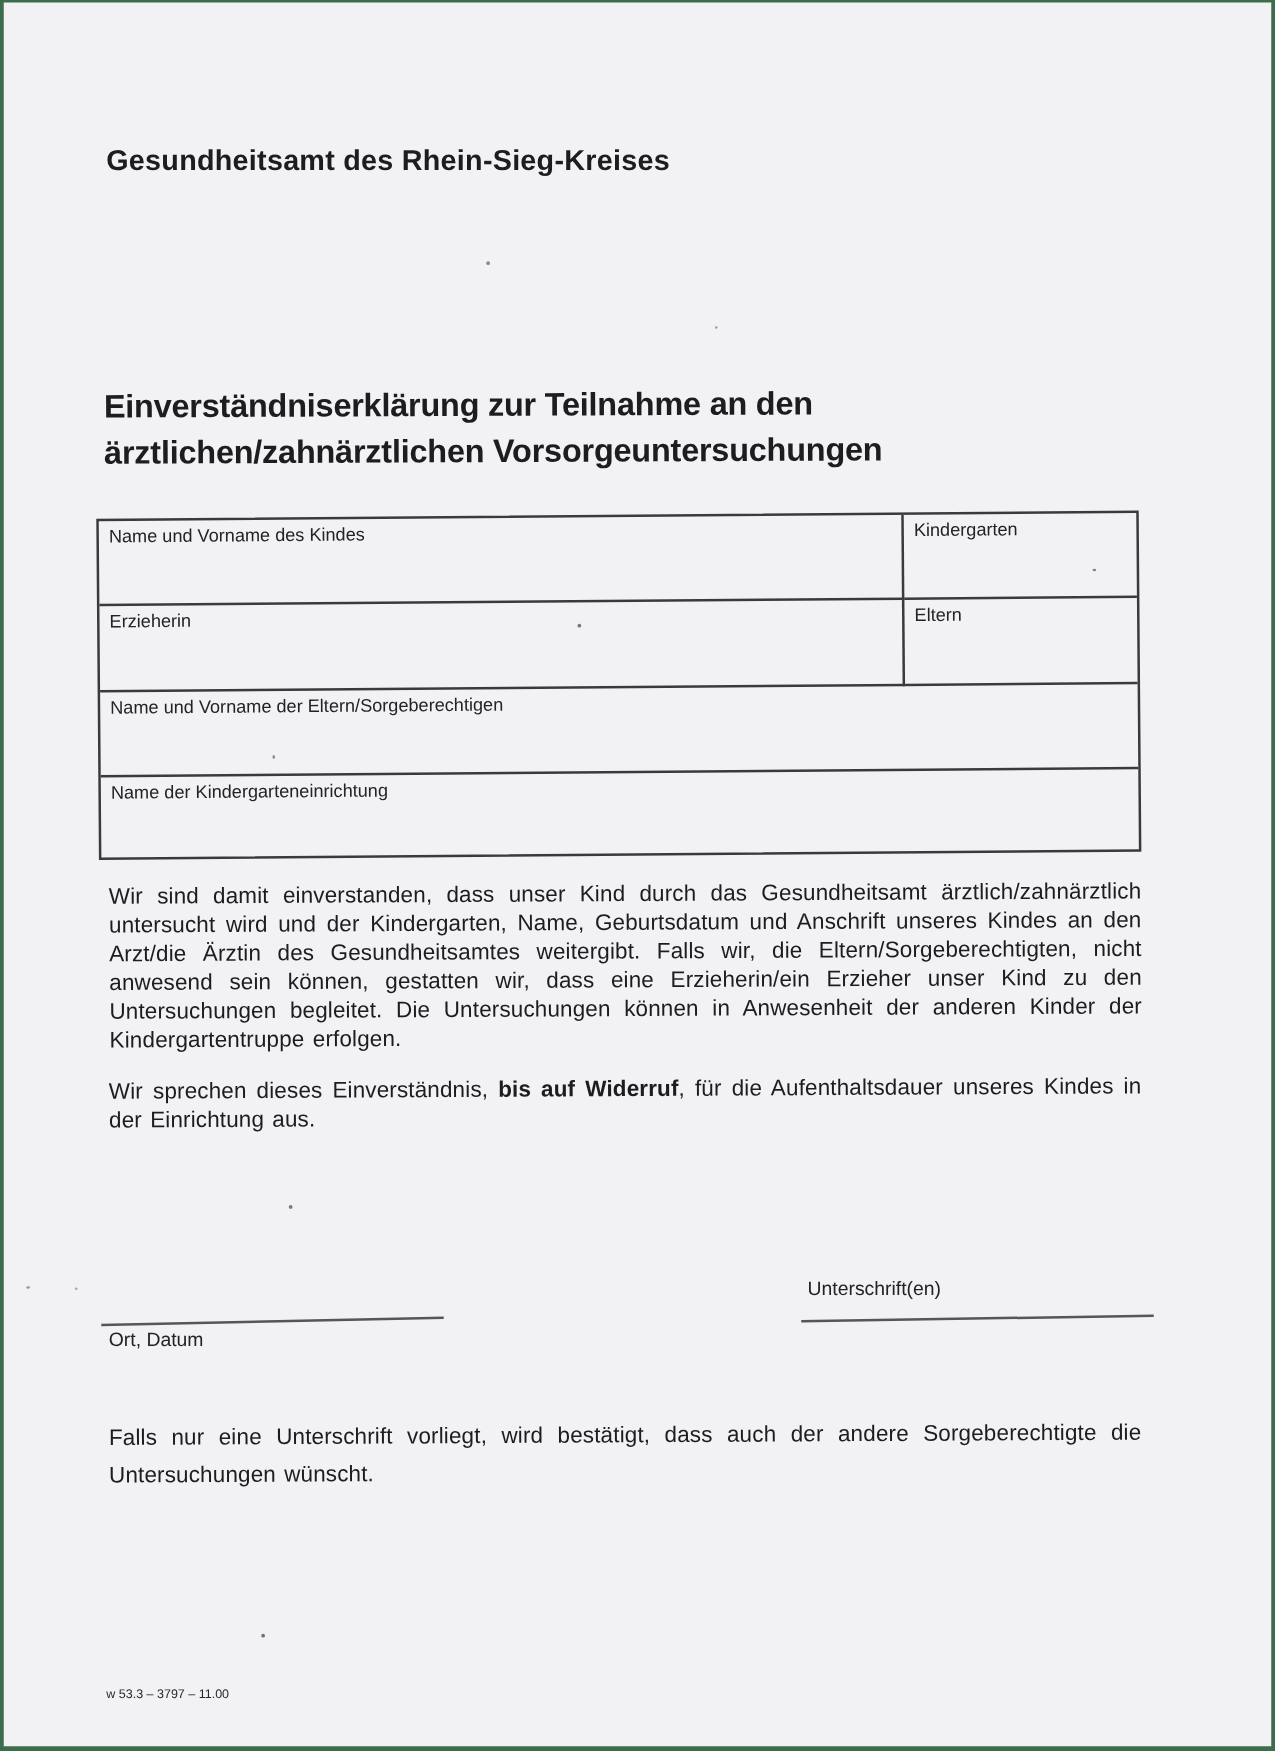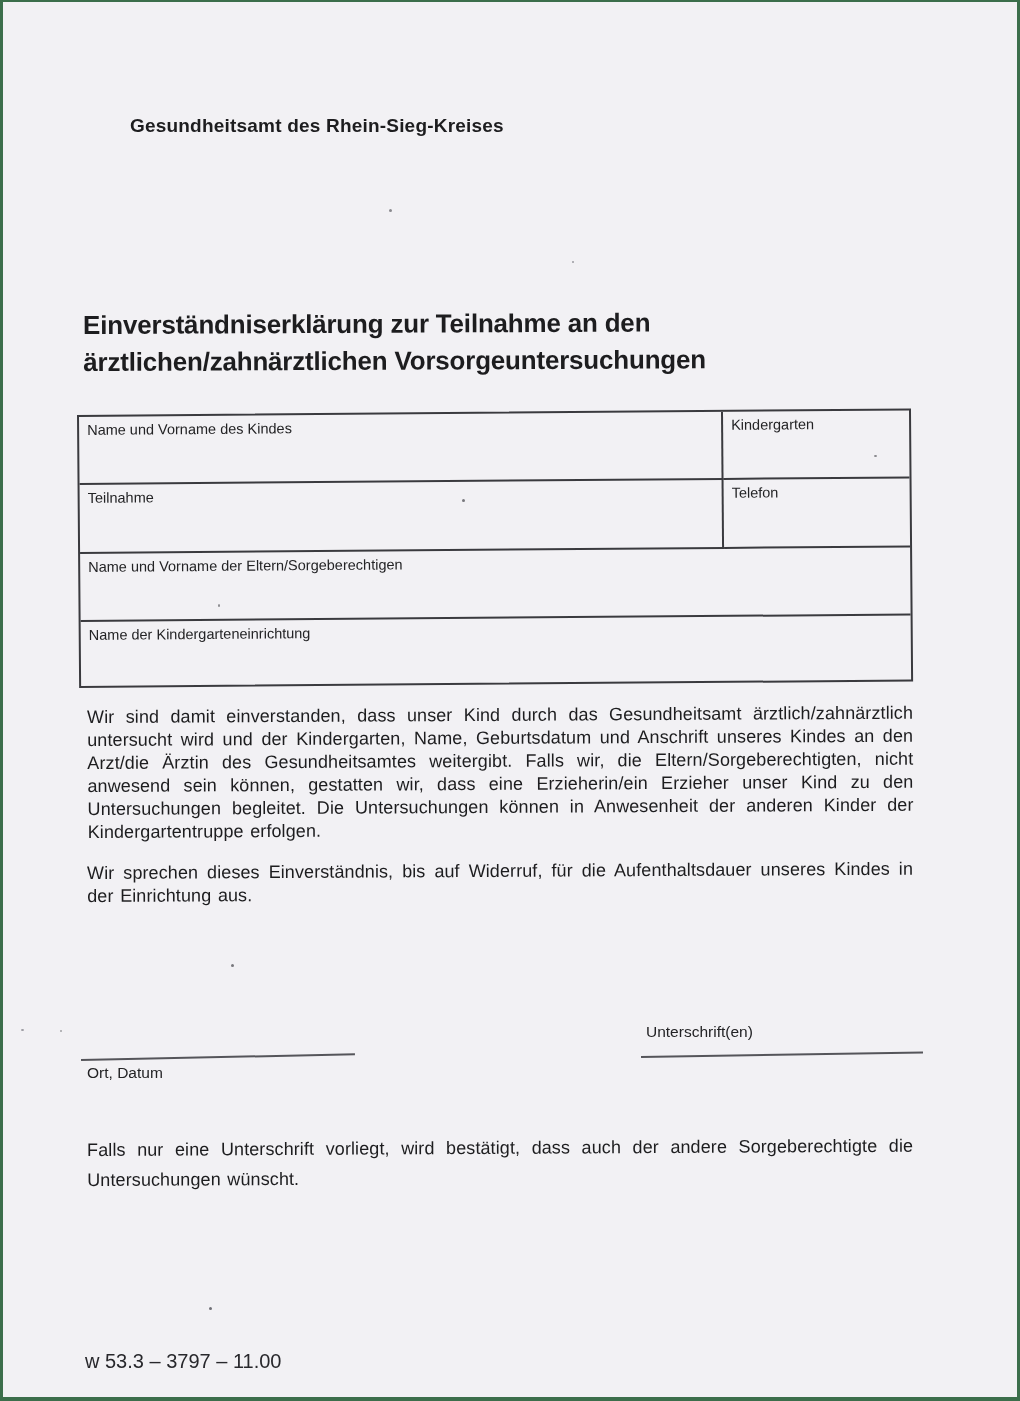--- a/index.html
+++ b/index.html
@@ -8,21 +8,21 @@
     background:#3c6e4b;
     font-family:"Liberation Sans", sans-serif;
     color:#1d1d1f;
   }
   .paper {
     position:absolute; left:3px; top:2px; width:1014px; height:1395px;
     background:#f2f1f4; overflow:hidden;
   }
   .doc-header {
     position:absolute; left:82px; top:113px;
-    font-size:19px; font-weight:bold; letter-spacing:0.2px;margin-left:45px;
+    font-size:23px; font-weight:bold; letter-spacing:0.2px;
   }
   .doc-title {
     position:absolute; left:80px; top:305px;
     font-size:26px; font-weight:bold; line-height:37px; letter-spacing:-0.2px;
     transform:rotate(-0.25deg); transform-origin:left top;
   }
   .form-table {
     position:absolute; left:74px; top:413px; width:834px; height:273px;
     display:grid; grid-template-columns:644px 1fr;
     grid-template-rows:68px 69px 68px 68px;
@@ -35,29 +35,29 @@
   .cell-bb { border-bottom:2px solid #3a3a3e; }
   .cell-span { grid-column:1 / span 2; }
   .para {
     position:absolute; left:84px; width:826px; margin:0;
     font-size:18px; line-height:23px; text-align:justify;
     letter-spacing:0.1px; word-spacing:1.5px;
     transform:rotate(-0.3deg); transform-origin:left top;
   }
   .para1 { top:704px; }
   .para2 { top:860px; }
-  .bold { font-weight:normal; }
+  .bold { font-weight:bold; }
   .note { top:1133px; line-height:30px; }
   .sig-line { position:absolute; border-top:2px solid #55555a; transform-origin:left top; }
   .sig-line-left  { left:78px;  top:1057px; width:274px; transform:rotate(-1.2deg); }
   .sig-line-right { left:638px; top:1054px; width:282px; transform:rotate(-0.9deg); }
   .sig-label { position:absolute; font-size:15.5px; color:#232325; }
   .sig-label-left  { left:84px;  top:1062px; }
   .sig-label-right { left:643px; top:1021px; }
-  .form-code { position:absolute; left:82px; top:1348px; font-size:20px; color:#28282c; }
+  .form-code { position:absolute; left:82px; top:1348px; font-size:10px; color:#28282c; }
   .speck { position:absolute; display:block; border-radius:50%; }
 </style>
 </head>
 <body>
 
 <div class="paper">
 
   <div class="doc-header">Gesundheitsamt des Rhein-Sieg-Kreises</div>
 
   <div class="doc-title">
@@ -66,24 +66,24 @@
   </div>
 
   <div class="form-table">
     <div class="cell cell-br cell-bb">
       <span class="cell-label">Name und Vorname des Kindes</span>
     </div>
     <div class="cell cell-bb">
       <span class="cell-label">Kindergarten</span>
     </div>
     <div class="cell cell-br cell-bb">
-      <span class="cell-label">Teilnahme</span>
+      <span class="cell-label">Erzieherin</span>
     </div>
     <div class="cell cell-bb">
-      <span class="cell-label">Telefon</span>
+      <span class="cell-label">Eltern</span>
     </div>
     <div class="cell cell-span cell-bb">
       <span class="cell-label">Name und Vorname der Eltern/Sorgeberechtigen</span>
     </div>
     <div class="cell cell-span">
       <span class="cell-label">Name der Kindergarteneinrichtung</span>
     </div>
   </div>
 
   <p class="para para1">Wir sind damit einverstanden, dass unser Kind durch das Gesundheitsamt ärztlich/zahnärztlich untersucht wird und der Kindergarten, Name, Geburtsdatum und Anschrift unseres Kindes an den Arzt/die Ärztin des Gesundheitsamtes weitergibt. Falls wir, die Eltern/Sorgeberechtigten, nicht anwesend sein können, gestatten wir, dass eine Erzieherin/ein Erzieher unser Kind zu den Untersuchungen begleitet. Die Untersuchungen können in Anwesenheit der anderen Kinder der Kindergartentruppe erfolgen.</p>

